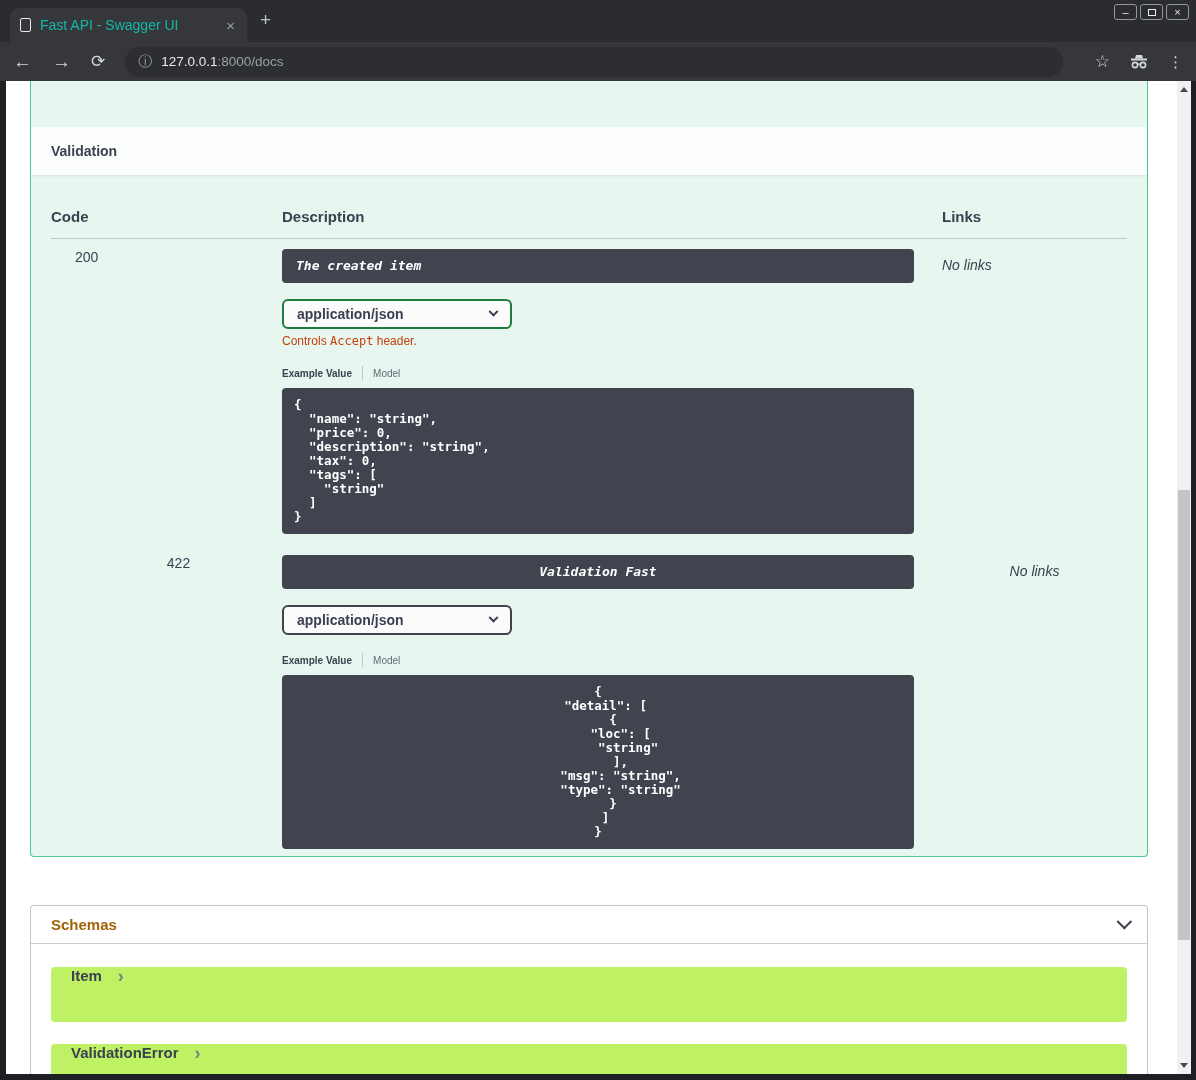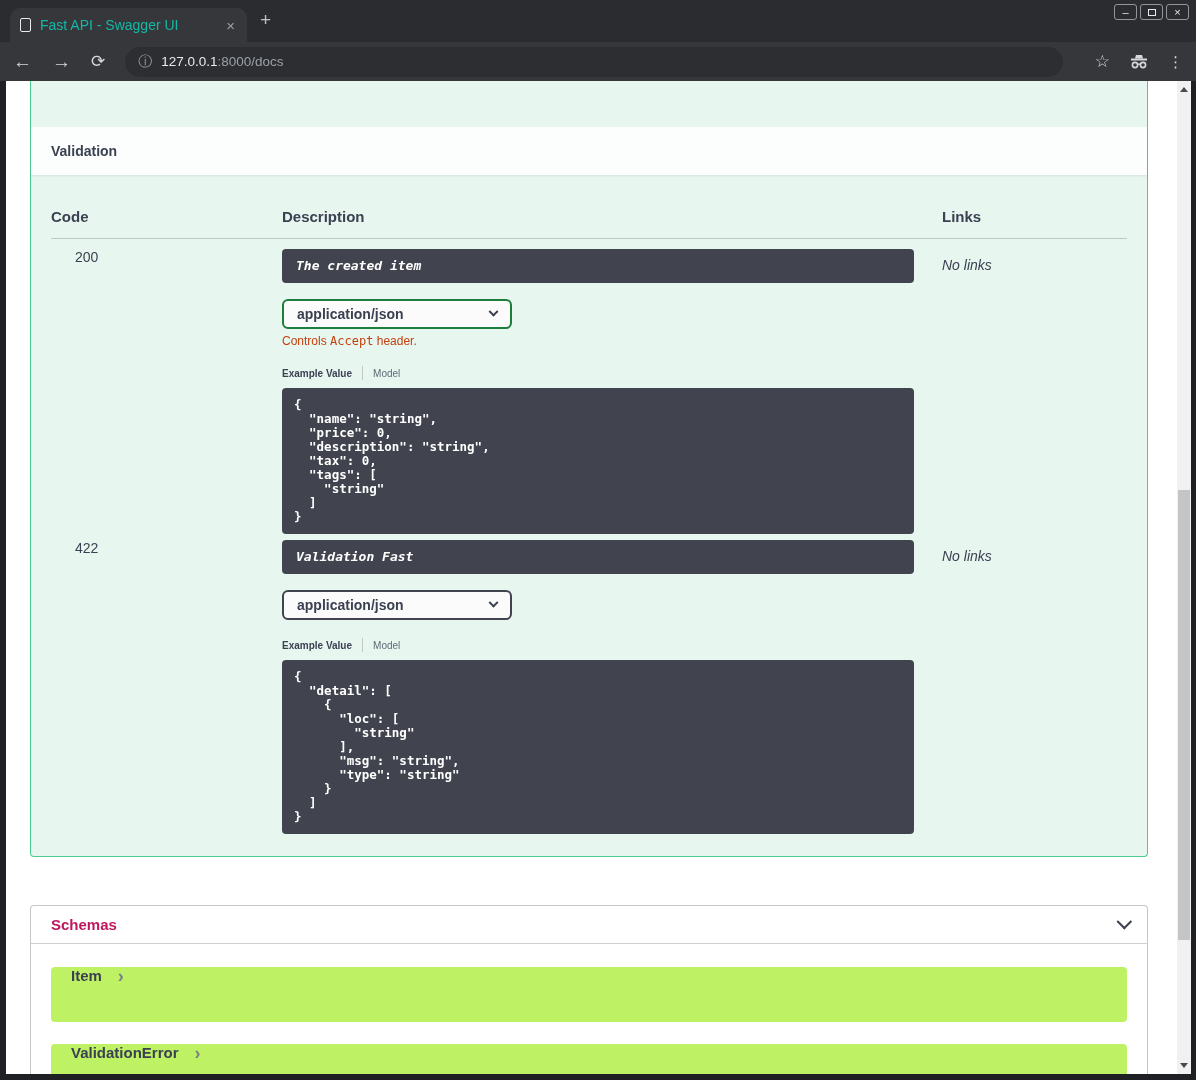--- a/index.html
+++ b/index.html
@@ -46,21 +46,21 @@
              border-radius:0 0 4px 4px; }
   .resp-section-header { position:absolute; top:46px; left:0; right:0; height:48px;
              background:rgba(255,255,255,.85); box-shadow:0 1px 2px rgba(0,0,0,.08);
              display:flex; align-items:center; padding:0 20px; }
   .resp-section-header h4 { font-size:14px; font-weight:bold; color:#3b4151; }
 
   .resp-table { position:absolute; top:122px; left:20px; right:20px; color:#3b4151; }
   .resp-head { display:grid; grid-template-columns:231px 660px 1fr; padding:5px 0 13px 0;
                border-bottom:1px solid rgba(59,65,81,.25); font-size:15px; font-weight:bold; }
   .resp-row { display:grid; grid-template-columns:231px 660px 1fr; }
-  .row-200 { padding-top:10px; } .row-422 { padding-top:6px; }
+  .row-200 { padding-top:10px; } .row-422 { padding-top:21px;text-align:center; }
   .code-cell { font-size:14px;margin-left:24px; }
   .links-cell { font-size:14px; font-style:italic; padding-top:8px; color:#3b4151; }
 
   .md-box { width:632px; background:#41444e; border-radius:4px; color:#fff;
             padding:10px 14px; font-family:"DejaVu Sans Mono", monospace;
             font-style:italic; font-weight:bold; font-size:13px; line-height:14px;
             margin-bottom:16px; }
   .mt-select { width:230px; height:30px; background:#fbfbfb; border-radius:6px;
                display:flex; align-items:center; justify-content:space-between;
                padding:0 13px; font-size:14px; font-weight:bold; color:#3b4151; }
@@ -76,21 +76,21 @@
   .tab-model { color:#606a75; }
   pre.example { width:632px; margin-top:8px; background:#41444e; border-radius:4px;
                 padding:10px 12px; color:#fff; font-family:"DejaVu Sans Mono", monospace;
                 font-size:12.5px; line-height:14px; font-weight:bold; white-space:pre; }
 
   
   .schemas { position:absolute; left:24px; top:824px; width:1118px; height:280px;
              background:#fff; border:1px solid rgba(59,65,81,.3); border-radius:4px; }
   .schemas-header { height:38px; display:flex; align-items:center; justify-content:space-between;
              padding:0 20px; border-bottom:1px solid rgba(59,65,81,.25); }
-  .schemas-header h4 { font-size:15px; font-weight:bold; color:#be185d; }
+  .schemas-header h4 { font-size:15px; font-weight:bold; color:#a16207; }
   .chev-big { width:11px; height:11px; border-right:2px solid #3b4151; border-bottom:2px solid #3b4151;
               transform:rotate(45deg) translateY(-4px); }
   .schemas-body { padding:23px 20px; }
   .model-card { height:55px; background:#bef264; border-radius:4px; display:flex;
                 padding:0 20px; margin-bottom:22px; }
   .model-name { font-size:15px; font-weight:bold; color:#3b4151; }
   .model-arrow { margin-left:16px; color:#7a7f87; font-size:18px; font-weight:bold; line-height:1; }
 
   
   .scrollbar { position:absolute; top:0; right:0; bottom:0; width:14px; background:#f1f1f2; }

